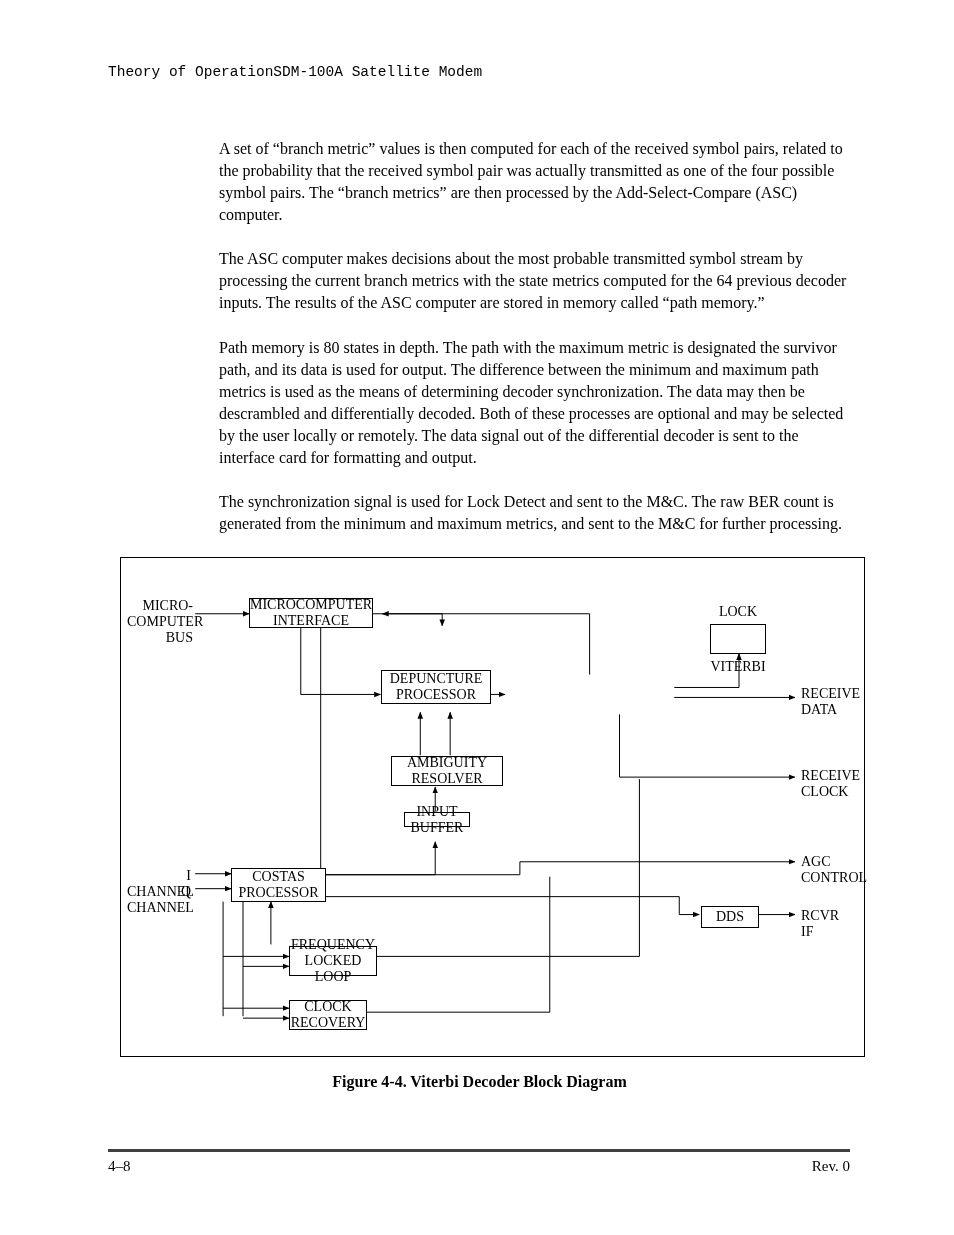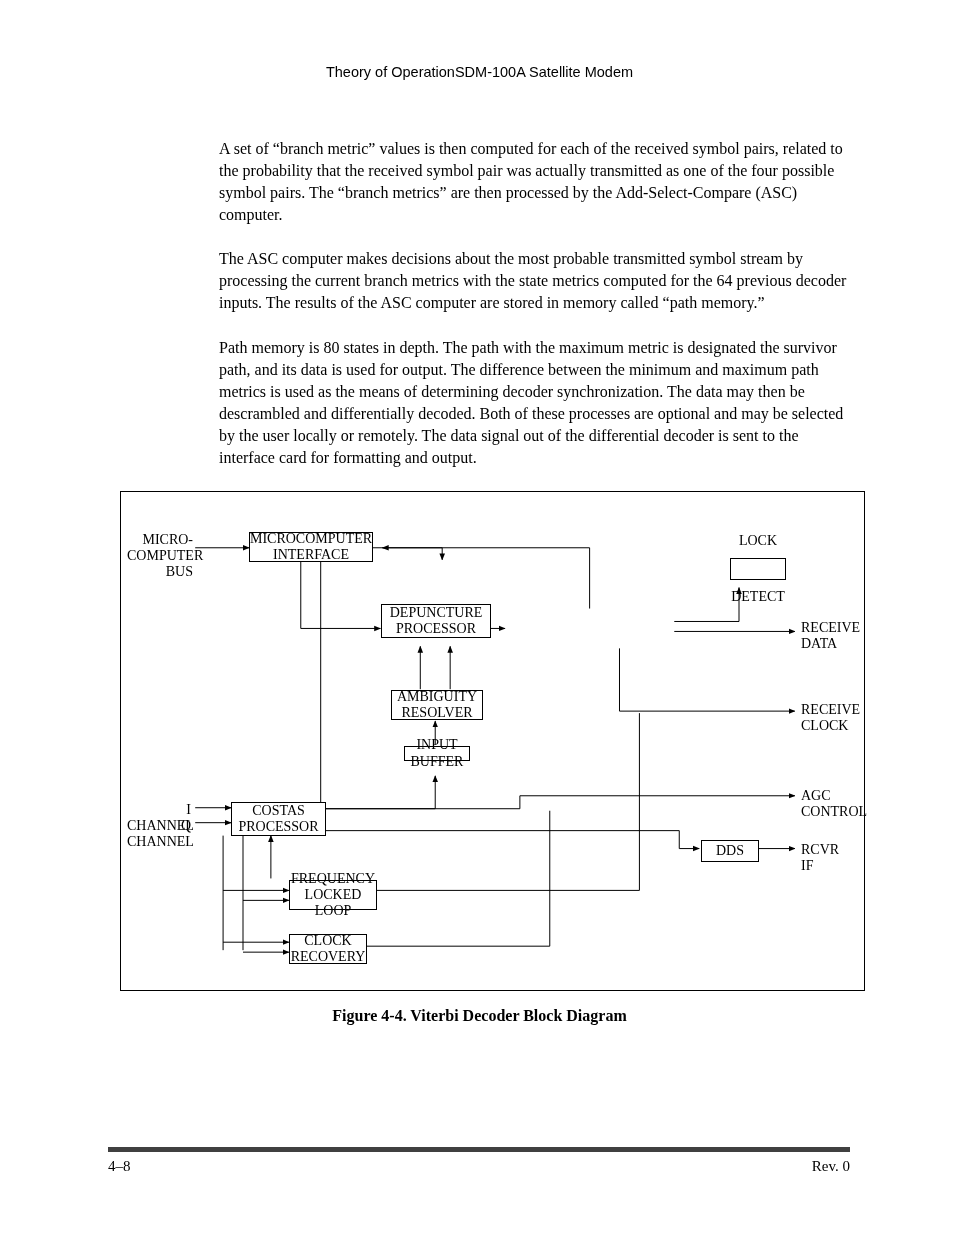--- a/index.html
+++ b/index.html
@@ -8,23 +8,23 @@
     font-size: 16px;
     color: #000;
     background: #fff;
     width: 954px;
     height: 1235px;
     position: relative;
     padding: 64px 103px 0 108px;
   }
   .header-row {
     display: flex;
-    justify-content: center;
+    justify-content: flex-start;
     font-size: 14.5px;
-    font-family: Liberation Sans, sans-serif;
+    font-family: Liberation Mono, monospace;
     margin-bottom: 58px;
   }
   .body-text { margin-left: 111px; margin-top: 16px; }
   .body-text p { margin-bottom: 22px; line-height: 1.38; }
   .diagram-wrap {
     margin-top: 14px;
     border: 1px solid #000;
     width: 745px;
     height: 500px;
     position: relative;
@@ -61,39 +61,40 @@
     font-weight: bold;
     font-family: "Times New Roman", Times, serif;
     font-size: 16px;
     margin-top: 16px;
   }
   .footer-line {
     position: absolute;
     left: 108px;
     width: 742px;
     bottom: 60px;
-    border-top: 5px solid #404040;
+    border-top: 3px solid #404040;
     padding-top: 6px;
     display: flex;
     justify-content: space-between;
     font-size: 15px;
   }
 </style>
 </head>
 <body>
 
 <div class="header-row">
   <span>Theory of Operation</span>
   <span>SDM-100A Satellite Modem</span>
 </div>
 
 <div class="body-text">
   <p>A set of “branch metric” values is then computed for each of the received symbol pairs, related to the probability that the received symbol pair was actually transmitted as one of the four possible symbol pairs. The “branch metrics” are then processed by the Add-Select-Compare (ASC) computer.</p>
   <p>The ASC computer makes decisions about the most probable transmitted symbol stream by processing the current branch metrics with the state metrics computed for the 64 previous decoder inputs. The results of the ASC computer are stored in memory called “path memory.”</p>
   <p>Path memory is 80 states in depth. The path with the maximum metric is designated the survivor path, and its data is used for output. The difference between the minimum and maximum path metrics is used as the means of determining decoder synchronization. The data may then be descrambled and differentially decoded. Both of these processes are optional and may be selected by the user locally or remotely. The data signal out of the differential decoder is sent to the interface card for formatting and output.</p>
+  <p>The synchronization signal is used for Lock Detect and sent to the M&amp;C. The raw BER count is generated from the minimum and maximum metrics, and sent to the M&amp;C for further processing.</p>
 </div>
 
 <div class="diagram-wrap">
 
   <svg class="wires" viewBox="0 0 745 500">
     <defs>
       <marker id="ah" viewBox="0 0 10 10" refX="9" refY="5" markerWidth="7" markerHeight="7" orient="auto">
         <path d="M0,1 L10,5 L0,9 z" fill="#000"></path>
       </marker>
     </defs>
@@ -173,25 +174,25 @@
   </div>
 
   <div class="dbox" style="left:128px; top:40px; width:124px; height:30px;">
     <div>MICROCOMPUTER</div>
     <div>INTERFACE</div>
   </div>
   <div class="dbox" style="left:260px; top:112px; width:110px; height:34px;">
     <div>DEPUNCTURE</div>
     <div>PROCESSOR</div>
   </div>
-  <div class="dbox" style="left:609px; top:66px; width:56px; height:22px;gap:39px;">
+  <div class="dbox" style="left:589px; top:66px; width:56px; height:30px;gap:39px;">
     <div>LOCK</div>
-    <div>DETECT</div>
-  </div>
-  <div class="dbox" style="left:270px; top:198px; width:92px; height:30px;">
+    <div>VITERBI</div>
+  </div>
+  <div class="dbox" style="left:270px; top:198px; width:112px; height:30px;">
     <div>AMBIGUITY</div>
     <div>RESOLVER</div>
   </div>
   <div class="dbox" style="left:283px; top:254px; width:66px; height:15px;">
     <div>INPUT</div>
     <div>BUFFER</div>
   </div>
   <div class="dbox" style="left:110px; top:310px; width:95px; height:34px;">
     <div>COSTAS</div>
     <div>PROCESSOR</div>

